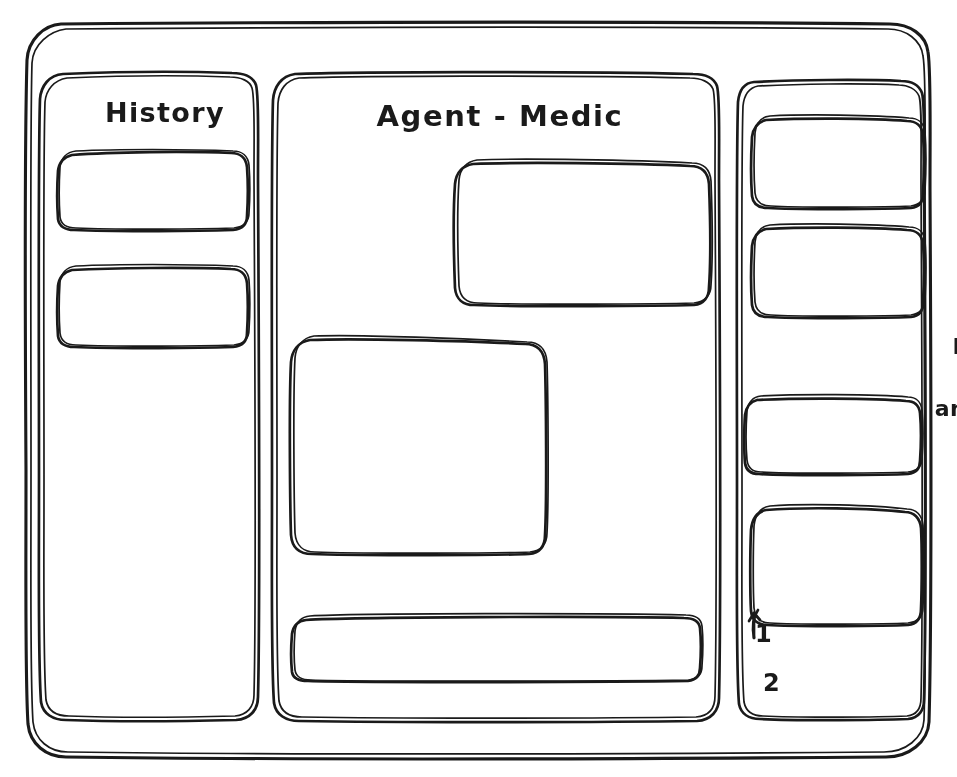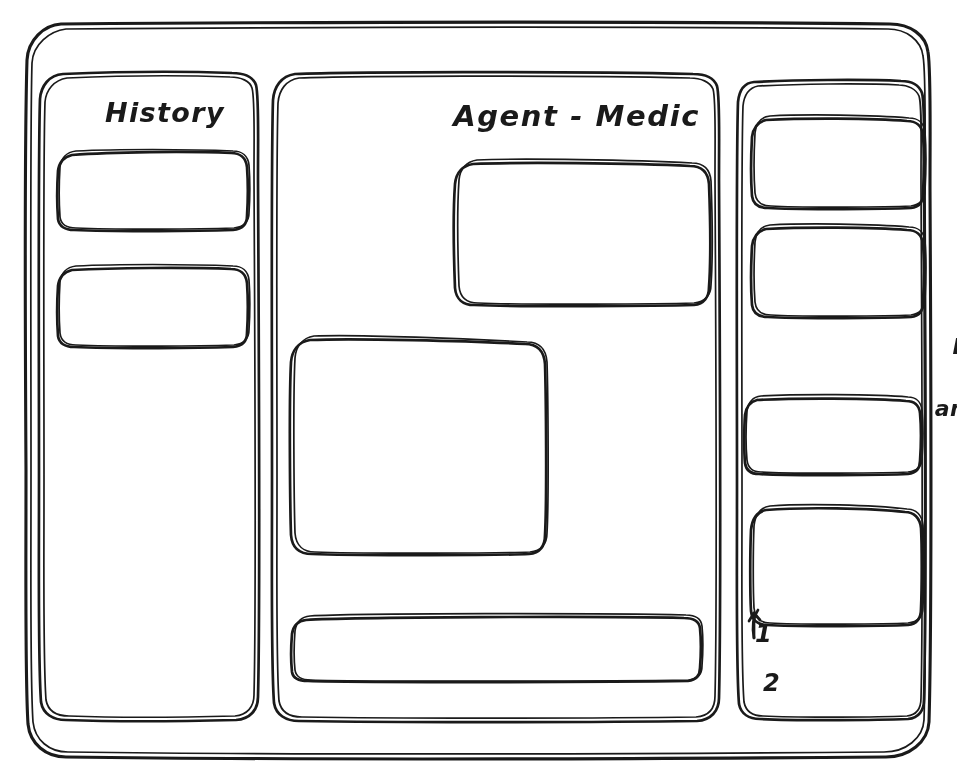--- a/index.html
+++ b/index.html
@@ -44,37 +44,36 @@
 
   
   .txt {
     position: absolute;
     color: #1a1a1a;
     font-family: "DejaVu Sans", sans-serif;
     font-weight: 700;
     letter-spacing: 0.6px;
     white-space: pre;
     line-height: 1.28;
-    font-style: italic;
   }
 
   #panel-title-history {
     left: 90px;
     top: 96px;
     width: 150px;
     text-align: center;
     font-size: 27px;
     letter-spacing: 1.4px;
   }
 
   #panel-title-agent {
     left: 300px;
     top: 98px;
     width: 400px;
-    text-align: right;
+    text-align: center;
     font-size: 29px;
     letter-spacing: 1.6px;
   }
 
   .bubble-text {
     text-align: center;
     font-size: 22px;
     letter-spacing: 0.5px;
     line-height: 1.42;
   }

